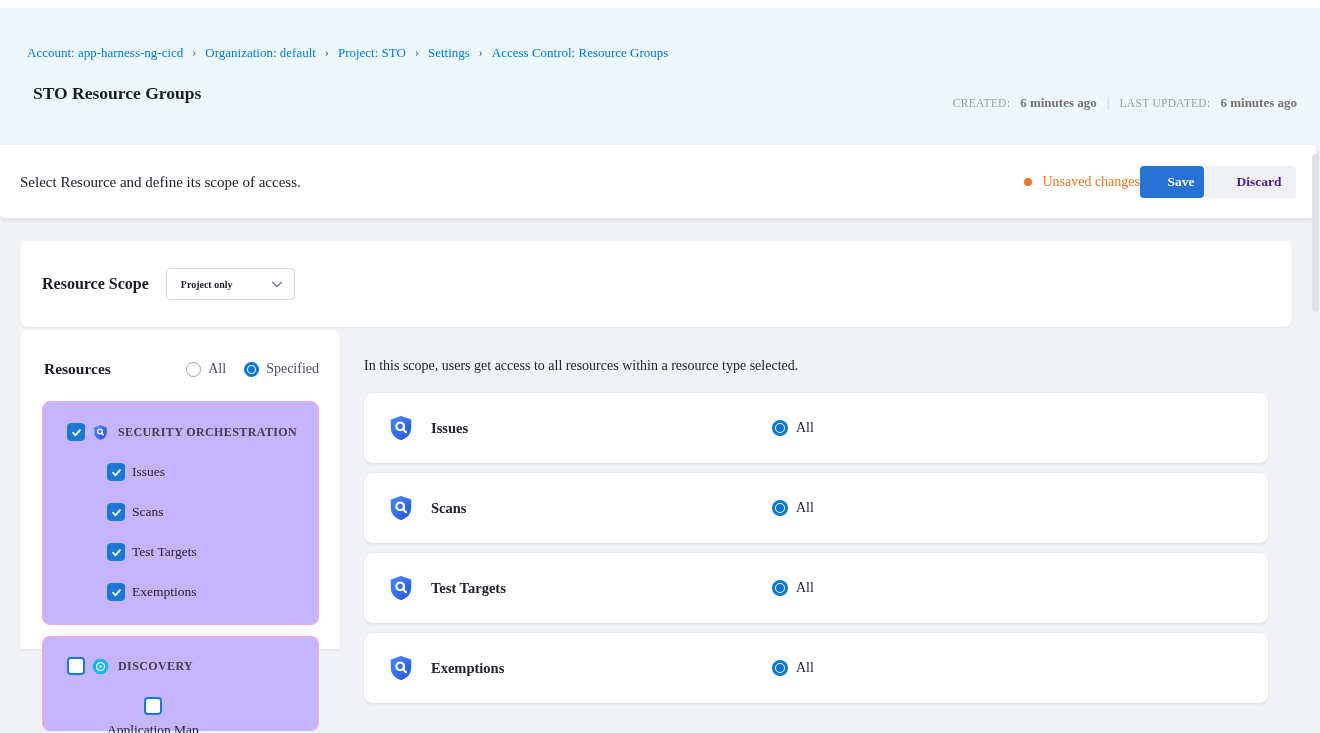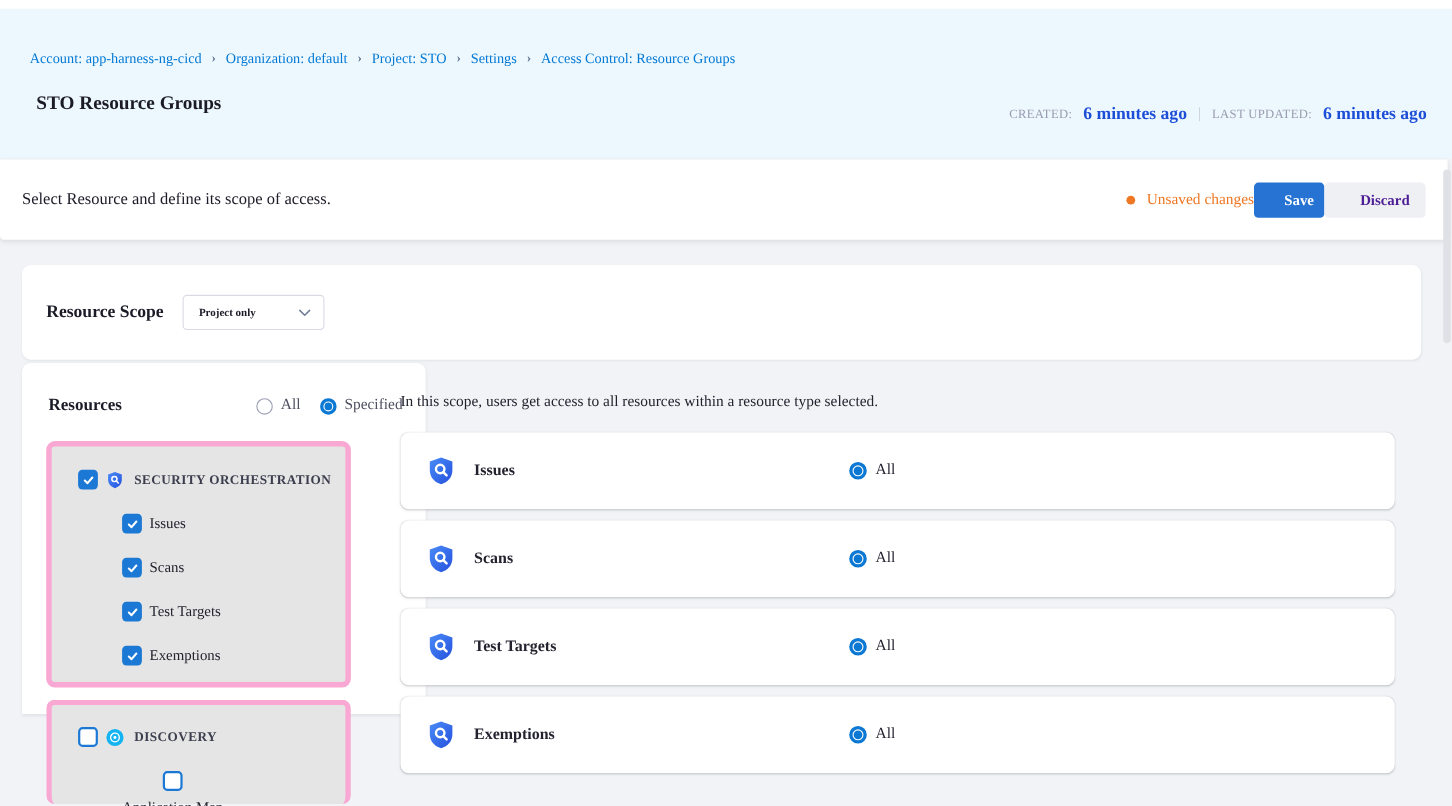--- a/index.html
+++ b/index.html
@@ -7,21 +7,21 @@
        font-family:Liberation Serif, serif;margin-top:8px;-webkit-font-smoothing:antialiased;}
 
   
   .header{position:absolute;left:0;top:0;width:1320px;height:136px;background:#edf8fe;}
   .breadcrumb{position:absolute;left:27px;top:37px;display:flex;align-items:center;gap:9px;font-size:13px;}
   .crumb{color:#0278d5;cursor:pointer;white-space:nowrap;}
   .crumb-sep{color:#5c708c;font-size:12px;font-weight:700;transform:translateY(-1px);}
   .page-title{position:absolute;left:33px;top:75px;font-size:17.5px;font-weight:600;color:#1b1b28;}
   .header-meta{position:absolute;right:23px;top:87px;display:flex;align-items:center;gap:10px;}
   .meta-label{color:#9a9bb0;font-size:11.5px;font-weight:500;letter-spacing:.3px;}
-  .meta-value{color:#1d4ed8;font-size:16px;font-weight:600;}
+  .meta-value{color:#737373;font-size:13px;font-weight:600;}
   .meta-sep{color:#c7cad6;font-size:14px;}
 
   
   .toolbar{position:absolute;left:0;top:137px;width:1316px;height:73px;background:#fff;
            border-radius:0 0 4px 4px;box-shadow:0 2px 5px rgba(40,41,61,.10);}
   .toolbar-desc{position:absolute;left:20px;top:50%;transform:translateY(-50%);font-size:15px;color:#1b1b28;}
   .toolbar-right{position:absolute;right:20px;top:50%;transform:translateY(-50%);
                  display:flex;align-items:center;}
   .unsaved{display:flex;align-items:center;gap:10px;color:#ee7723;font-size:14px;}
   .unsaved-dot{width:8px;height:8px;border-radius:50%;background:#ee7723;}
@@ -35,33 +35,33 @@
               border-radius:8px;box-shadow:0 1px 2px rgba(40,41,61,.07);}
   .scope-inner{display:flex;align-items:center;height:100%;padding-left:22px;gap:17px;}
   .scope-label{font-size:16px;font-weight:700;color:#1b1b28;}
   .scope-select{width:129px;height:32px;border:1px solid #d9dae6;border-radius:4px;background:#fff;
                 display:flex;align-items:center;justify-content:space-between;
                 padding:0 11px 0 14px;box-sizing:border-box;cursor:pointer;}
   .scope-select-value{font-size:10px;font-weight:600;color:#1b1b28;}
 
   
   .resources-panel{position:absolute;left:20px;top:322px;width:320px;height:319px;background:#fff;
-                   border-radius:8px 8px 0 0;box-shadow:0 1px 3px rgba(40,41,61,.08);padding-left:47px;}
+                   border-radius:8px 8px 0 0;box-shadow:0 1px 3px rgba(40,41,61,.08);}
   .panel-header{position:absolute;left:24px;right:21px;top:30px;display:flex;align-items:center;
                 justify-content:space-between;}
   .panel-title{font-size:15.5px;font-weight:700;color:#1b1b28;}
   .mode-radios{display:flex;align-items:center;gap:18px;}
   .mode-radio{display:flex;align-items:center;gap:7px;font-size:14px;color:#4d4f5f;cursor:pointer;}
   .radio{width:15px;height:15px;border-radius:50%;box-sizing:border-box;position:relative;flex:none;}
   .radio.off{border:1.6px solid #9da0b5;background:#fff;}
   .radio.on{border:3.5px solid #0b78d3;background:#fff;}
   .radio.on::after{content:"";position:absolute;inset:1px;border-radius:50%;background:#0b78d3;}
   .radio.lg{width:16px;height:16px;}
 
-  .group-card{position:absolute;left:22px;width:277px;background:#e5e5e5;border:5px solid #f9a8d4;
+  .group-card{position:absolute;left:22px;width:277px;background:#c4b5fd;border:1px solid #f9a8d4;
               border-radius:8px;box-sizing:border-box;}
   .g-row{position:absolute;display:flex;align-items:center;gap:7px;}
   .checkbox{width:18px;height:18px;border-radius:4px;box-sizing:border-box;flex:none;cursor:pointer;}
   .checkbox.on{background:#1b78d4;display:flex;align-items:center;justify-content:center;}
   .checkbox.off{background:#fff;border:2px solid #1b78d4;}
   .group-label{font-size:12px;font-weight:600;color:#3c3e4e;letter-spacing:.4px;margin-left:2px;cursor:pointer;}
   .child-label{font-size:13.5px;color:#23232f;cursor:pointer;}
   .icon-16{width:17px;height:17px;flex:none;display:flex;}
   .icon-16 svg{width:17px;height:17px;}
 

